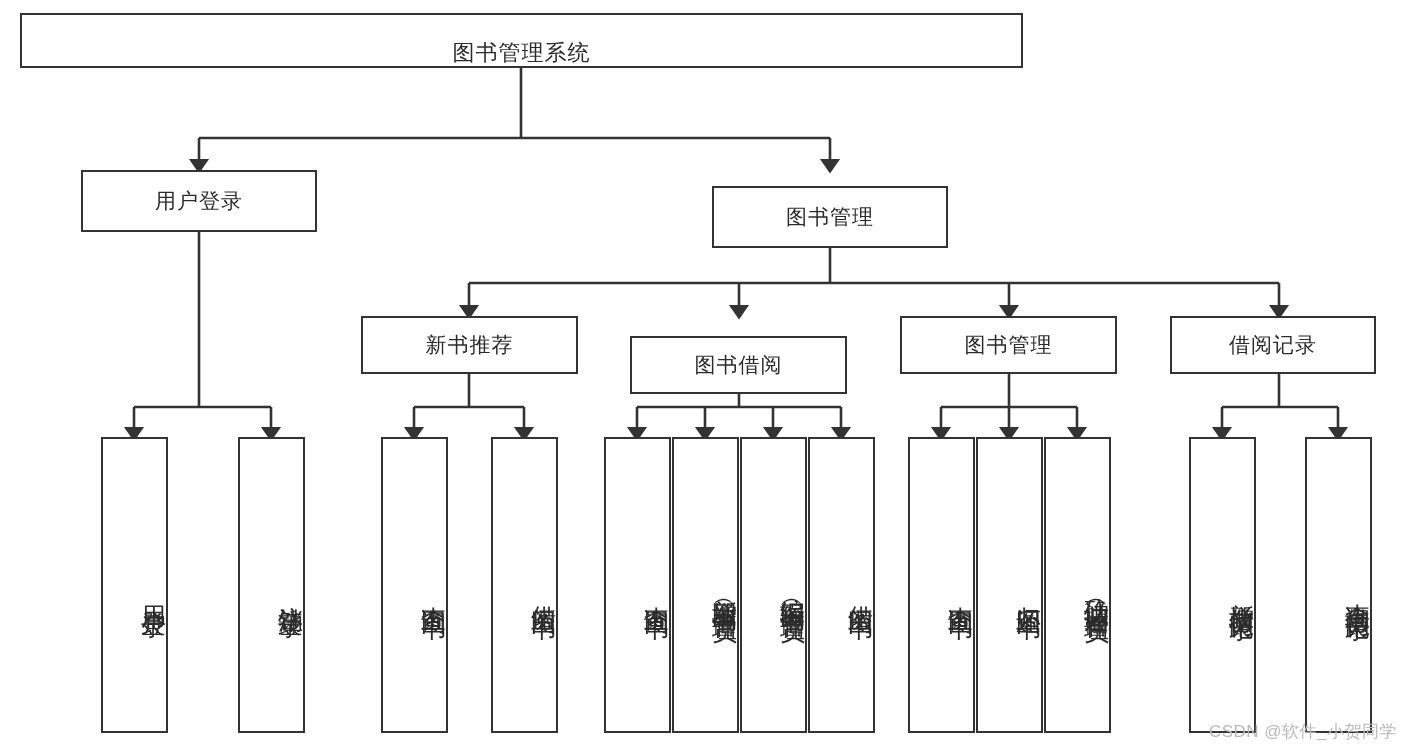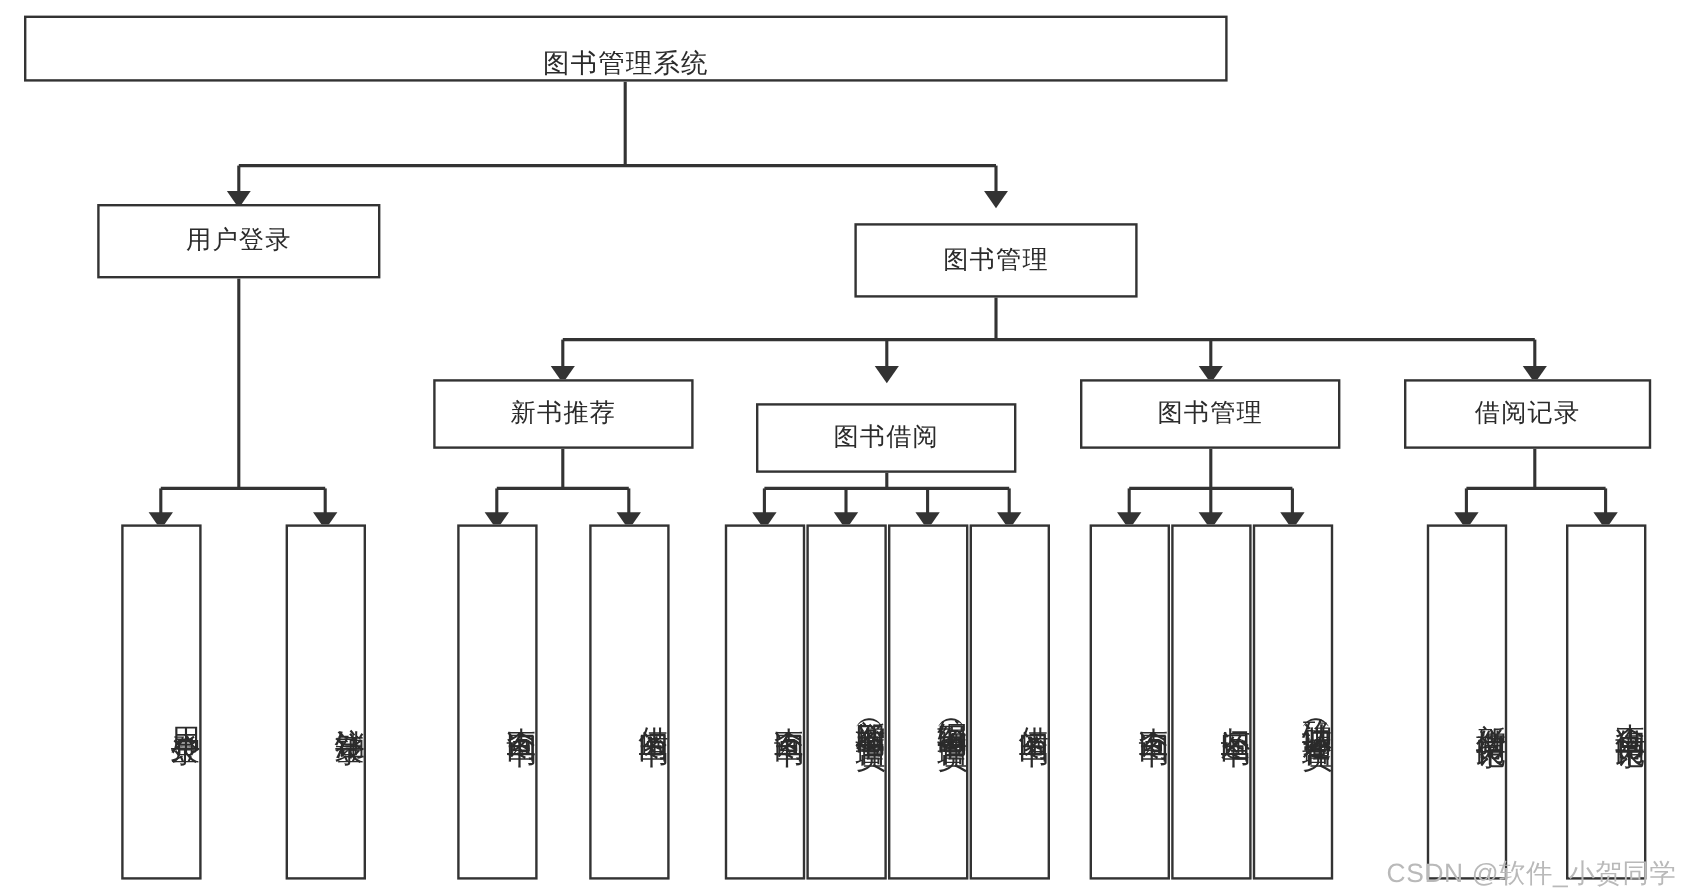--- a/index.html
+++ b/index.html
@@ -46,21 +46,21 @@
     letter-spacing:3px;
     writing-mode:vertical-rl;
     text-orientation:upright;
     white-space:normal;
     line-height:1;
   }
   .watermark{
     position:absolute;
     right:8px;
     bottom:4px;
-    font-size:22px;
+    font-size:17px;
     color:#b9b9b9;
     letter-spacing:.5px;
     white-space:nowrap;
     z-index:5;
   }
 </style>
 </head>
 <body>
 
 <div id="canvas">

